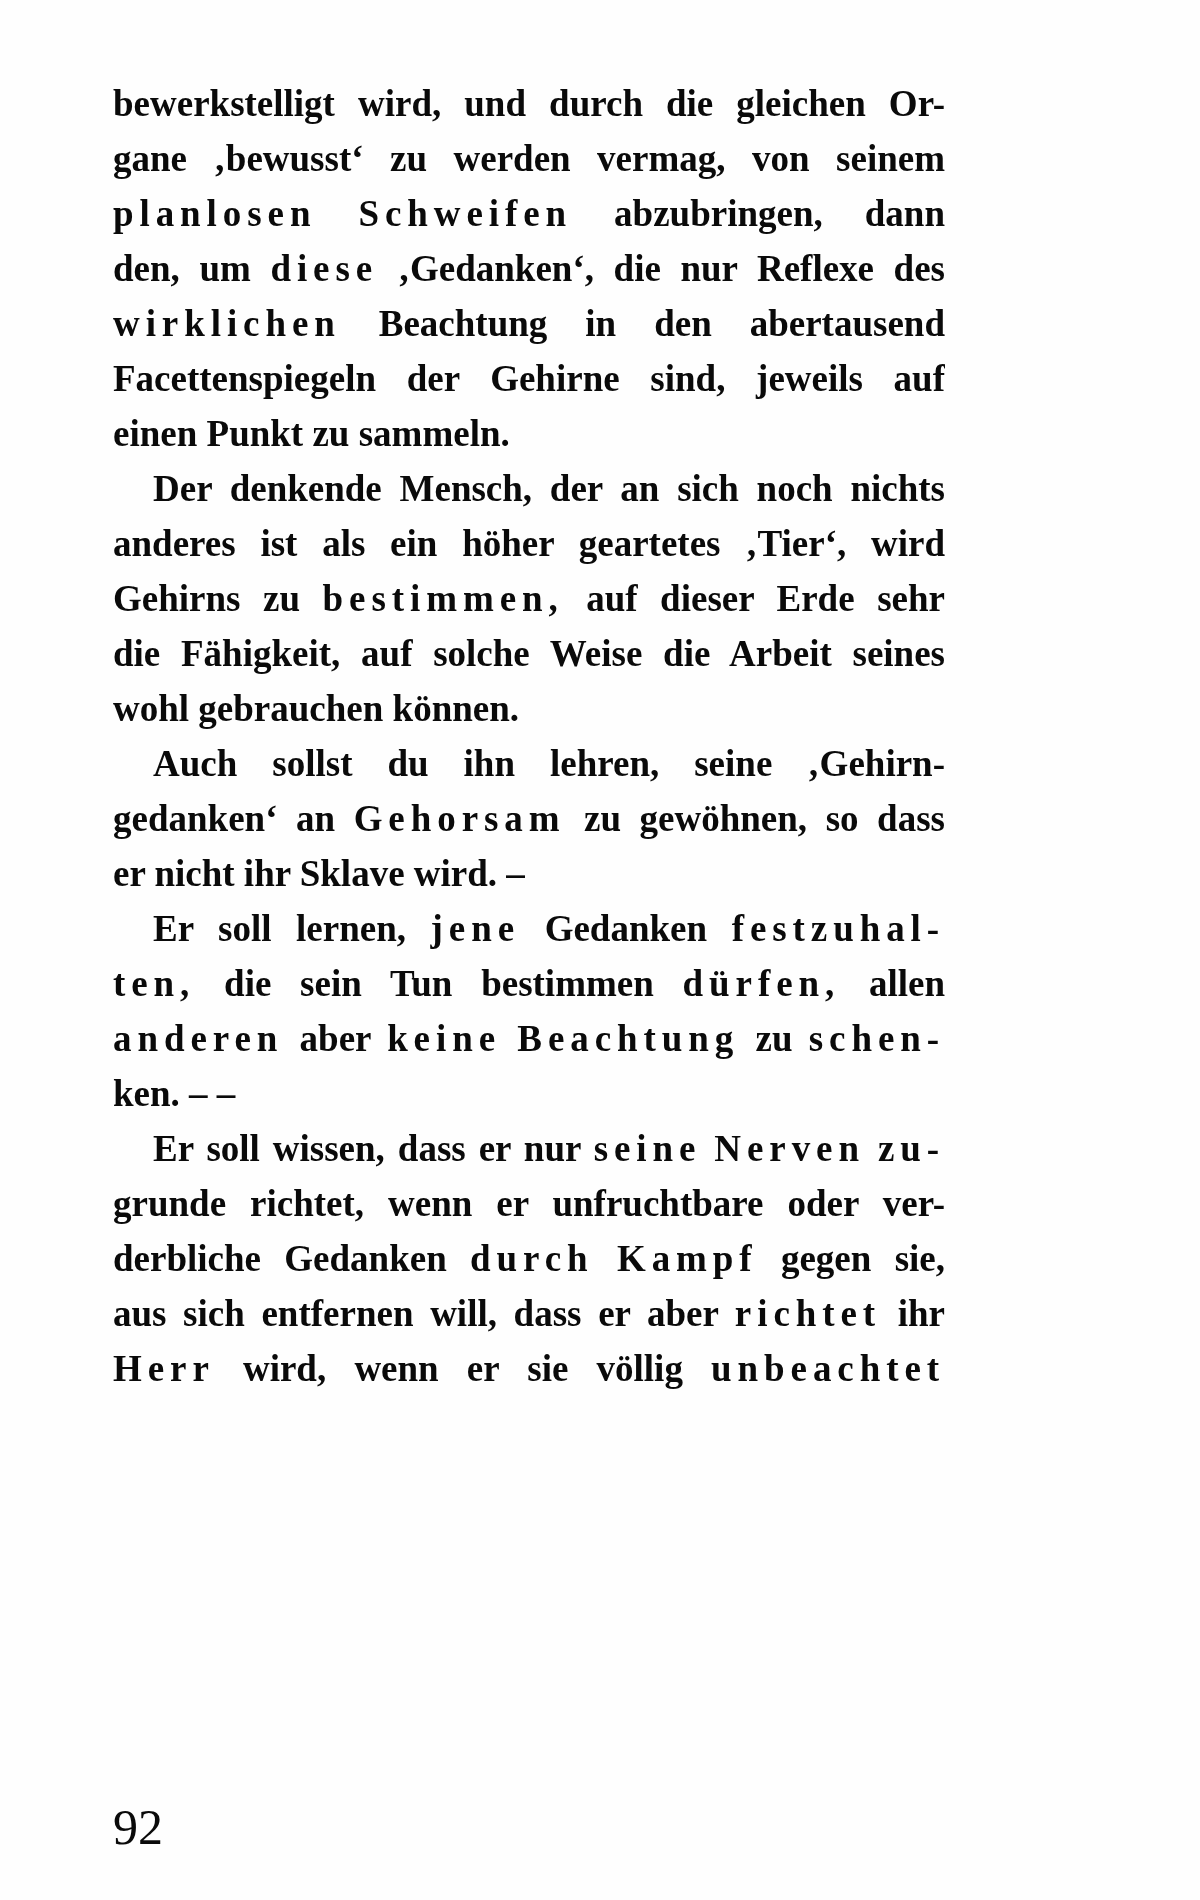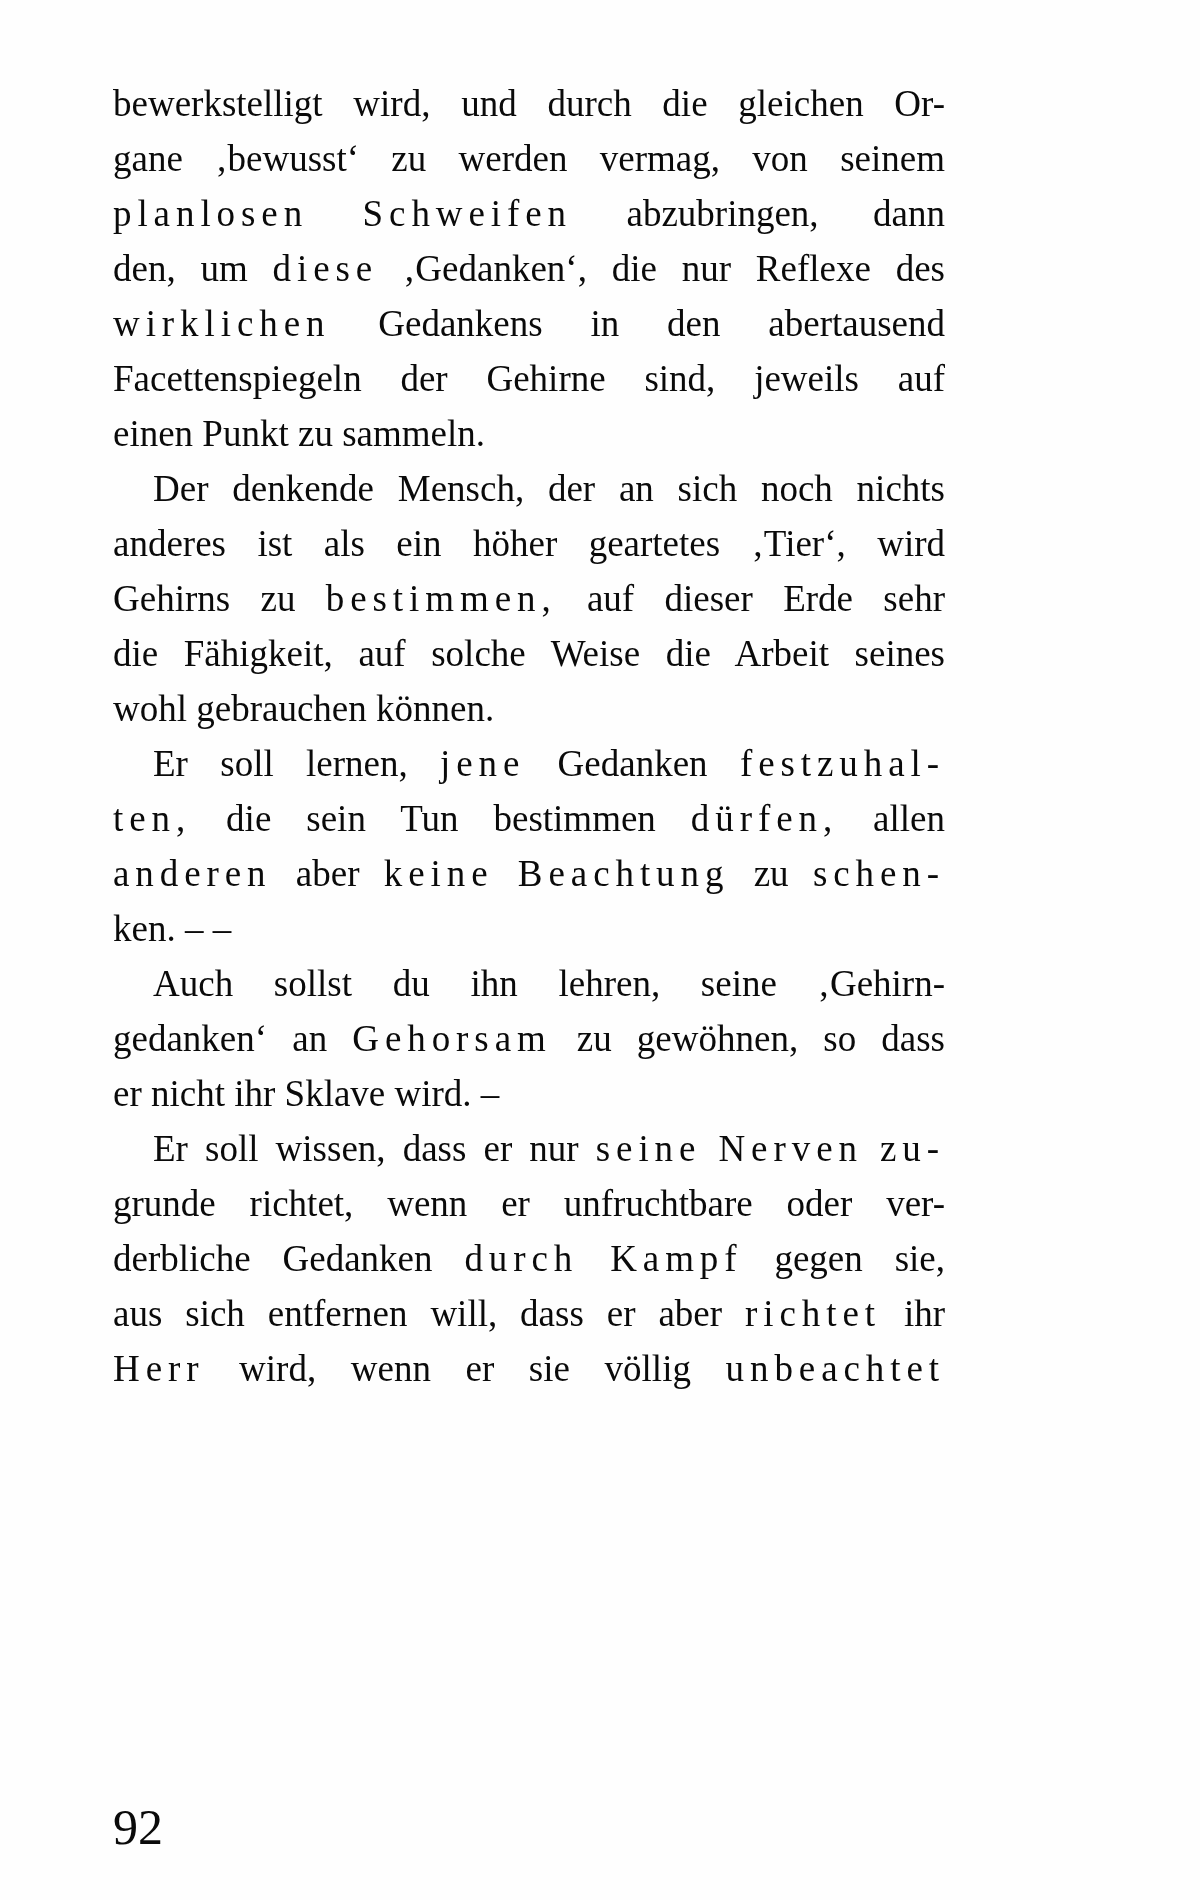--- a/index.html
+++ b/index.html
@@ -17,20 +17,21 @@
     overflow: hidden;
   }
   .text-block {
     position: absolute;
     left: 113px;
     top: 0;
     width: 832px;
     padding-top: 76px;
     font-size: 37px;
     line-height: 55px;
+    font-weight: bold;
   }
   .paragraph {
     margin: 0;
   }
   .line {
     text-align: justify;
     text-align-last: justify;
     height: 55px;
     overflow: hidden;
   }
@@ -57,41 +58,41 @@
 </head>
 <body>
 
 <div class="page">
   <div class="text-block">
       <div class="paragraph">
         <div class="line"><span class="plain">bewerkstelligt wird, und durch die gleichen Or-</span></div>
         <div class="line"><span class="plain">gane ‚bewusst‘ zu werden vermag, von seinem</span></div>
         <div class="line"><span class="gesperrt">planlosen</span><span class="plain"> </span><span class="gesperrt">Schweifen</span><span class="plain"> abzubringen, dann</span></div>
         <div class="line"><span class="plain">den, um </span><span class="gesperrt">diese</span><span class="plain"> ‚Gedanken‘, die nur Reflexe des</span></div>
-        <div class="line"><span class="gesperrt">wirklichen</span><span class="plain"> Gedankens in den abertausend</span></div>
+        <div class="line"><span class="gesperrt">wirklichen</span><span class="plain"> Beachtung in den abertausend</span></div>
         <div class="line"><span class="plain">Facettenspiegeln der Gehirne sind, jeweils auf</span></div>
         <div class="line endline"><span class="plain">einen Punkt zu sammeln.</span></div>
       </div>
       <div class="paragraph">
         <div class="line indent"><span class="plain">Der denkende Mensch, der an sich noch nichts</span></div>
         <div class="line"><span class="plain">anderes ist als ein höher geartetes ‚Tier‘, wird</span></div>
         <div class="line"><span class="plain">Gehirns zu </span><span class="gesperrt">bestimmen,</span><span class="plain"> auf dieser Erde sehr</span></div>
         <div class="line"><span class="plain">die Fähigkeit, auf solche Weise die Arbeit seines</span></div>
         <div class="line endline"><span class="plain">wohl gebrauchen können.</span></div>
       </div>
       <div class="paragraph">
+        <div class="line indent"><span class="plain">Auch sollst du ihn lehren, seine ‚Gehirn-</span></div>
+        <div class="line"><span class="plain">gedanken‘ an </span><span class="gesperrt">Gehorsam</span><span class="plain"> zu gewöhnen, so dass</span></div>
+        <div class="line endline"><span class="plain">er nicht ihr Sklave wird. –</span></div>
+      </div>
+      <div class="paragraph">
         <div class="line indent"><span class="plain">Er soll lernen, </span><span class="gesperrt">jene</span><span class="plain"> Gedanken </span><span class="gesperrt">festzuhal-</span></div>
         <div class="line"><span class="gesperrt">ten,</span><span class="plain"> die sein Tun bestimmen </span><span class="gesperrt">dürfen,</span><span class="plain"> allen</span></div>
         <div class="line"><span class="gesperrt">anderen</span><span class="plain"> aber </span><span class="gesperrt">keine</span><span class="plain"> </span><span class="gesperrt">Beachtung</span><span class="plain"> zu </span><span class="gesperrt">schen-</span></div>
         <div class="line endline"><span class="plain">ken. – –</span></div>
-      </div>
-      <div class="paragraph">
-        <div class="line indent"><span class="plain">Auch sollst du ihn lehren, seine ‚Gehirn-</span></div>
-        <div class="line"><span class="plain">gedanken‘ an </span><span class="gesperrt">Gehorsam</span><span class="plain"> zu gewöhnen, so dass</span></div>
-        <div class="line endline"><span class="plain">er nicht ihr Sklave wird. –</span></div>
       </div>
       <div class="paragraph">
         <div class="line indent"><span class="plain">Er soll wissen, dass er nur </span><span class="gesperrt">seine</span><span class="plain"> </span><span class="gesperrt">Nerven</span><span class="plain"> </span><span class="gesperrt">zu-</span></div>
         <div class="line"><span class="plain">grunde richtet, wenn er unfruchtbare oder ver-</span></div>
         <div class="line"><span class="plain">derbliche Gedanken </span><span class="gesperrt">durch</span><span class="plain"> </span><span class="gesperrt">Kampf</span><span class="plain"> gegen sie,</span></div>
         <div class="line"><span class="plain">aus sich entfernen will, dass er aber </span><span class="gesperrt">richtet</span><span class="plain"> ihr</span></div>
         <div class="line"><span class="gesperrt">Herr</span><span class="plain"> wird, wenn er sie völlig </span><span class="gesperrt">unbeachtet</span></div>
       </div>
     </div>
   <div class="page-number">92</div>

